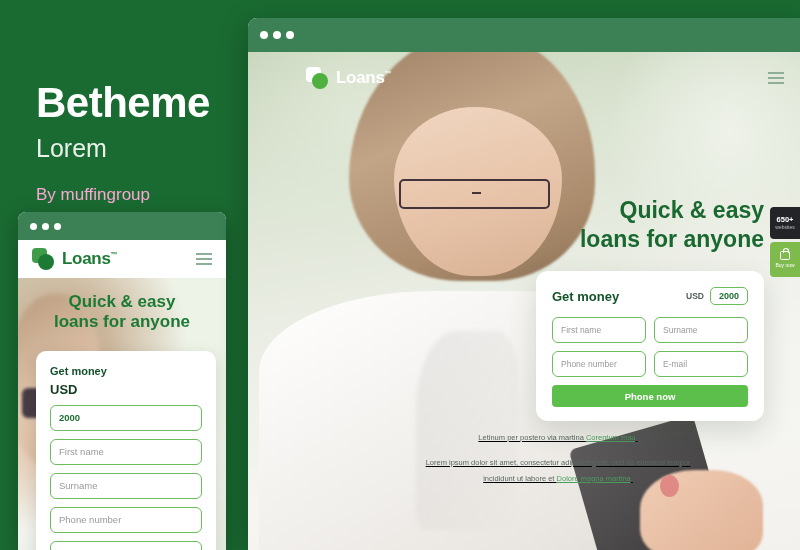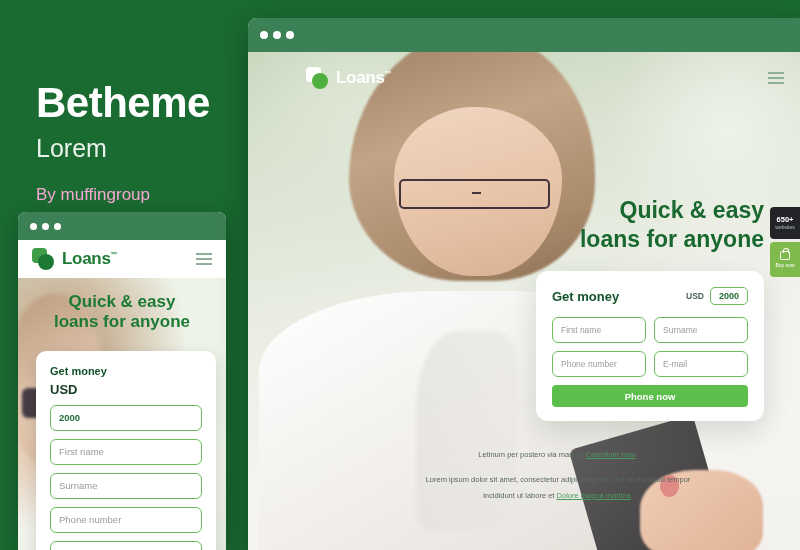--- a/index.html
+++ b/index.html
@@ -275,22 +275,22 @@
     border: none; border-radius: 4px;
     font-size: 9.5px; font-weight: bold;
     font-family: "Liberation Sans", sans-serif;
     cursor: pointer;
   }
 
   
   .lg-copy {
     position: relative; z-index: 4;
     text-align: center;
-    margin: 28px auto 0 auto;
-    width: 340px; padding-left: 60px;
+    margin: 11px auto 0 auto;
+    width: 340px; padding-left: 60px; text-decoration: underline;
   }
   .copy-a { font-size: 7.5px; color: #5a685f; line-height: 1.7; }
   .copy-b { font-size: 7.5px; color: #5a685f; line-height: 2.1; margin-top: 10px; }
   .lnk { color: #4b9b5e; text-decoration: underline; }
 
   
   .badges {
     position: absolute; right: 0; top: 207px;
     width: 30px; z-index: 20;
   }

